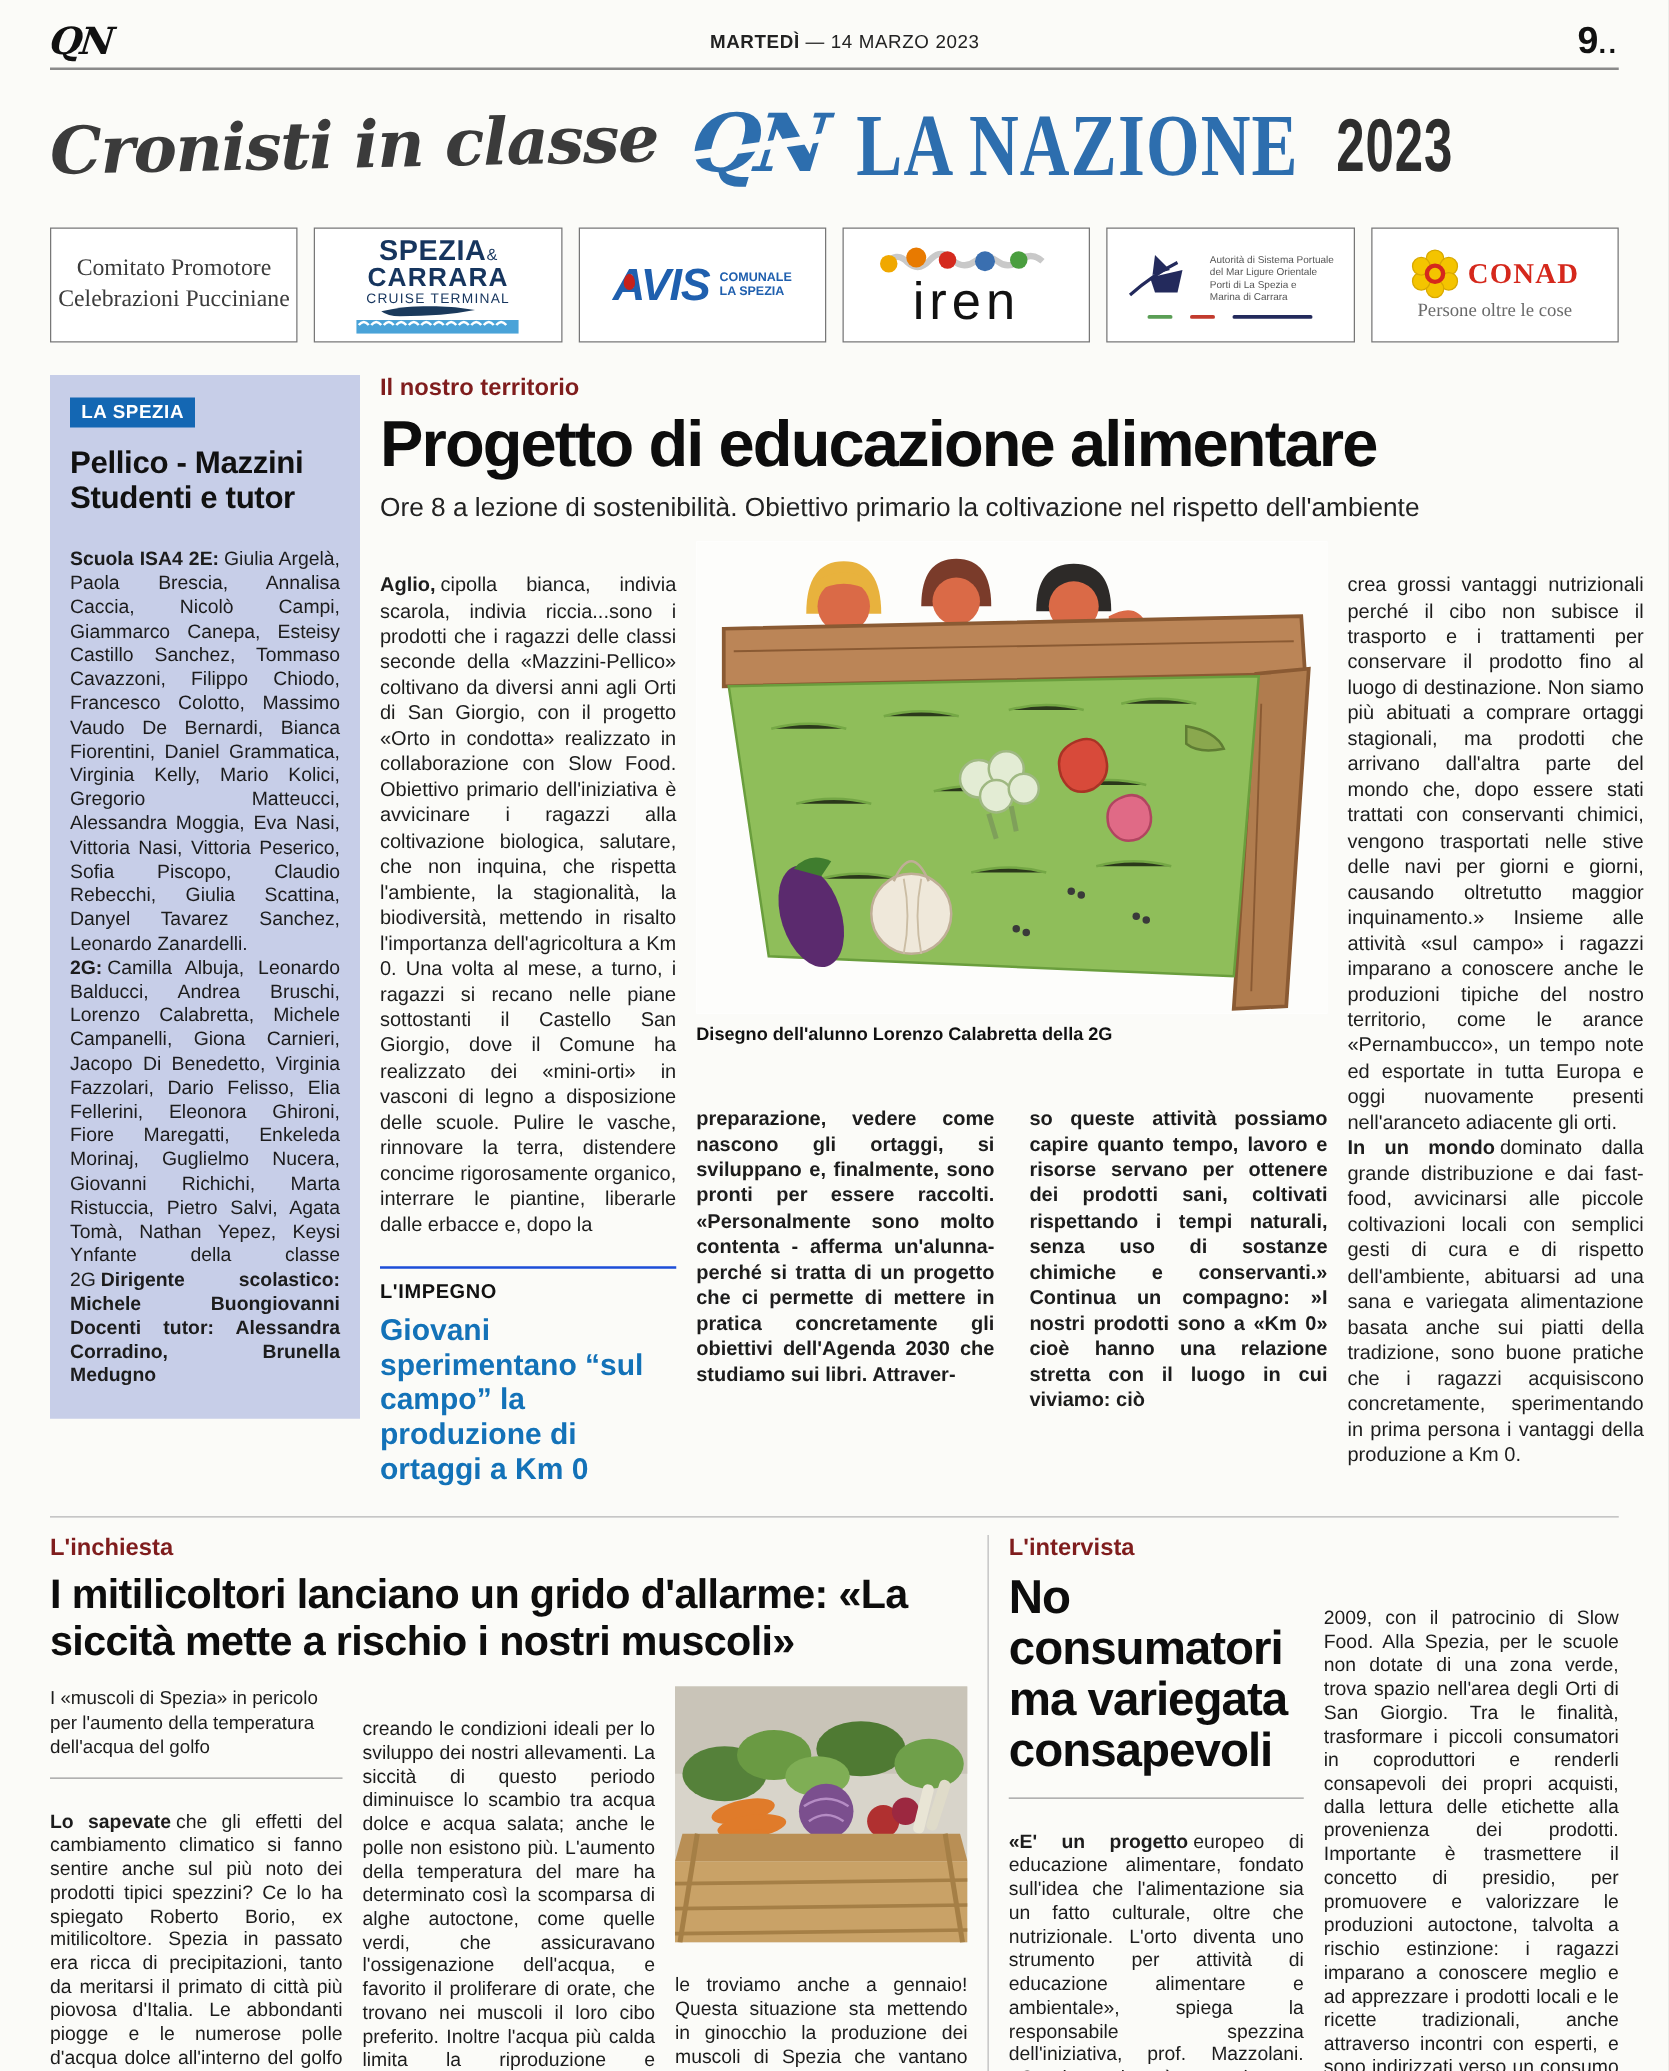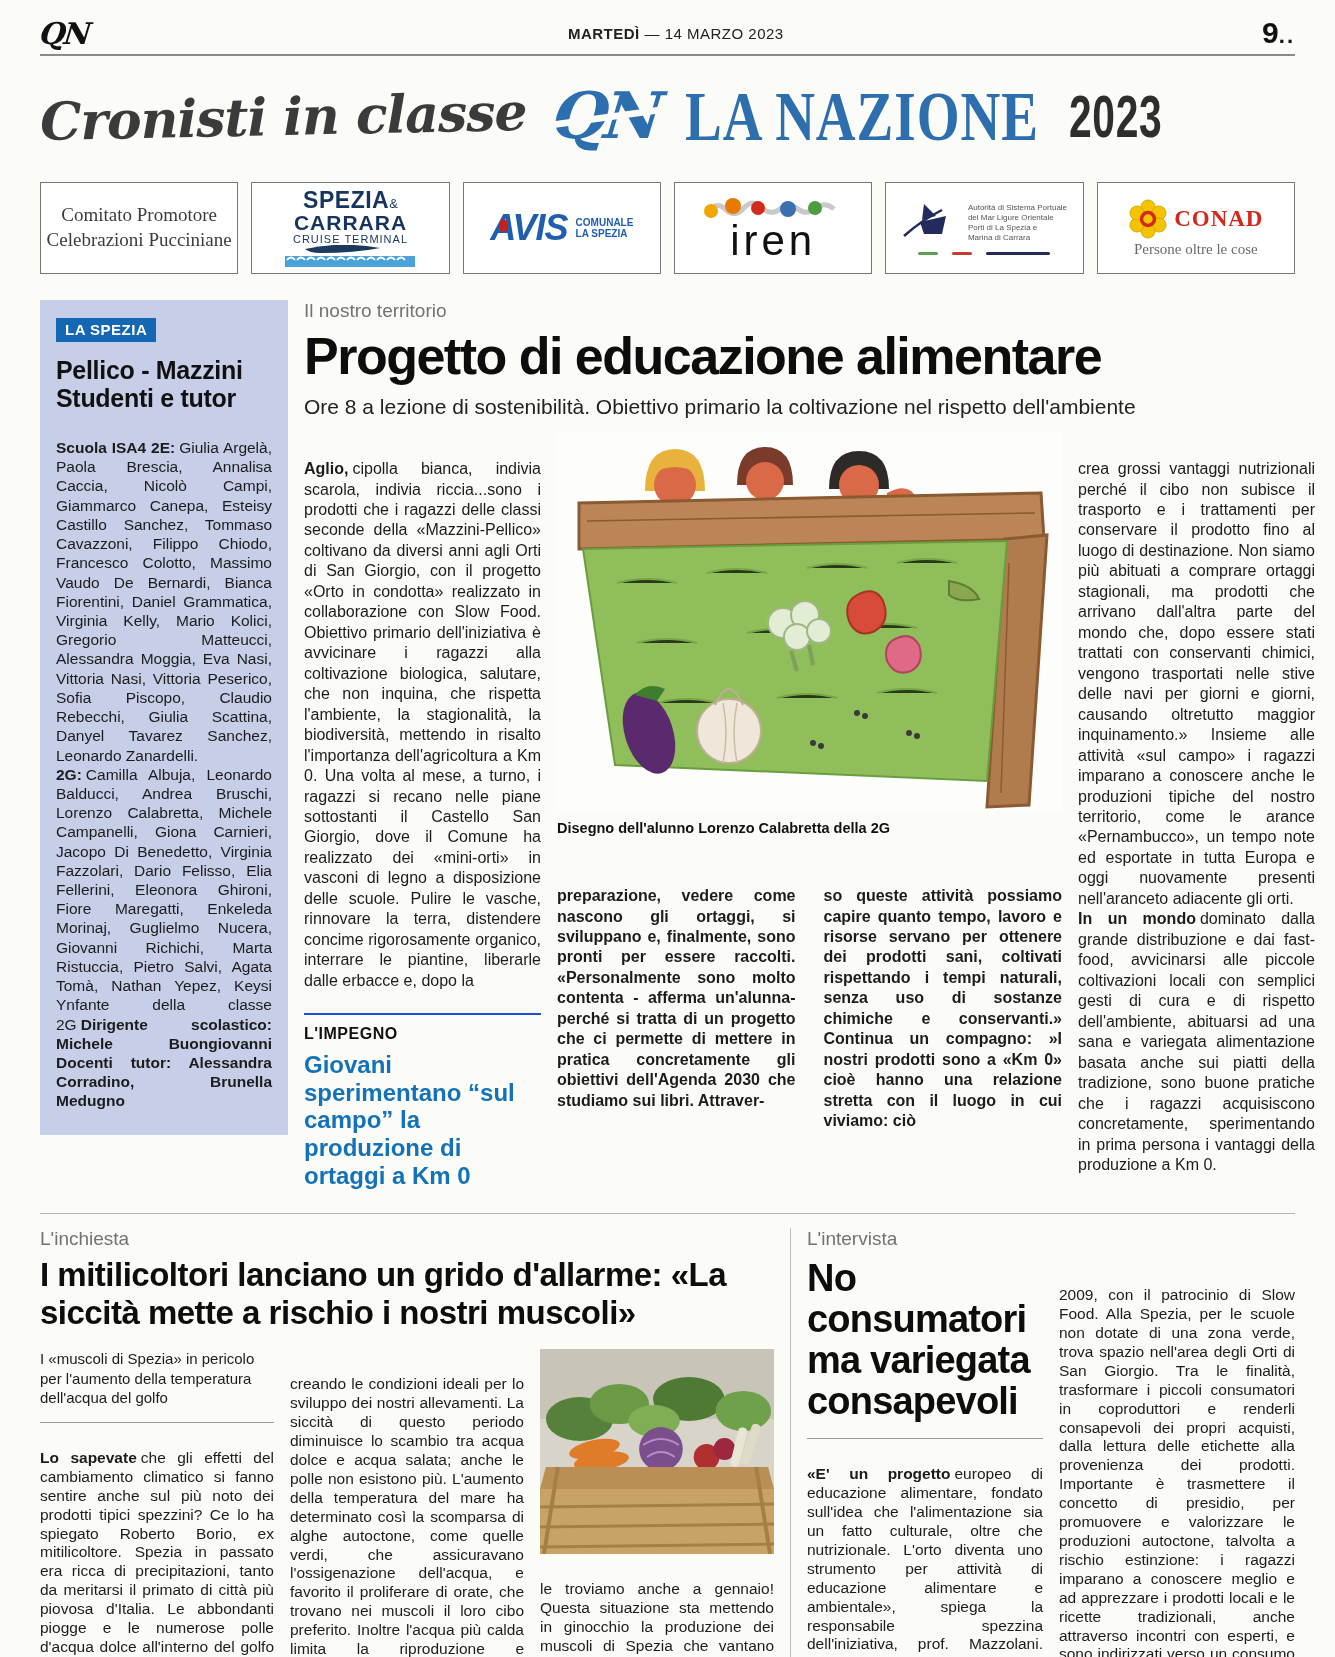--- a/index.html
+++ b/index.html
@@ -58,21 +58,21 @@
                 color:#d5281c; letter-spacing:1px; }
   .conad-tag { font-family:"Liberation Serif", serif; font-size:15px; color:#6a6a6a; margin-top:2px; }
   
   .content { display:flex; gap:16px; margin-top:26px; }
   .sidebar { width:248px; background:#c7cee8; padding:18px 16px 24px; flex-shrink:0; align-self:flex-start; }
   .tag-chip { display:inline-block; background:#1467b3; color:#fff; font-weight:bold;
               font-size:15px; letter-spacing:.5px; padding:3px 9px 4px; }
   .sidebar h2 { font-size:25px; line-height:1.12; color:#111; margin:14px 0 16px; letter-spacing:-.3px; }
   .sidebar .newsbody { font-size:15.5px; line-height:1.24; }
   .article { flex:1; min-width:0; }
-  .kicker { color:#737373; font-weight:normal; font-size:19px; }
+  .kicker { color:#7f1d1d; font-weight:bold; font-size:19px; }
   .headline { font-size:52px; font-weight:bold; color:#0d0d0d; letter-spacing:-1.5px;
               line-height:1.02; margin:8px 0 12px; }
   .subhead { font-size:21px; color:#222; margin-bottom:14px; }
   .body-row { display:flex; gap:16px; }
   .col { width:237px; flex-shrink:0; }
   .mid { width:505px; flex-shrink:0; }
   .newsbody { font-size:16px; line-height:1.28; text-align:justify; color:#1c1c1c;margin-top:26px; }
   .newsbody .lead { font-weight:bold; margin-right:4px; }
   .newsbody .tail { font-weight:bold; margin-left:4px; }
   .newsbody p + p { margin-top:0; }

